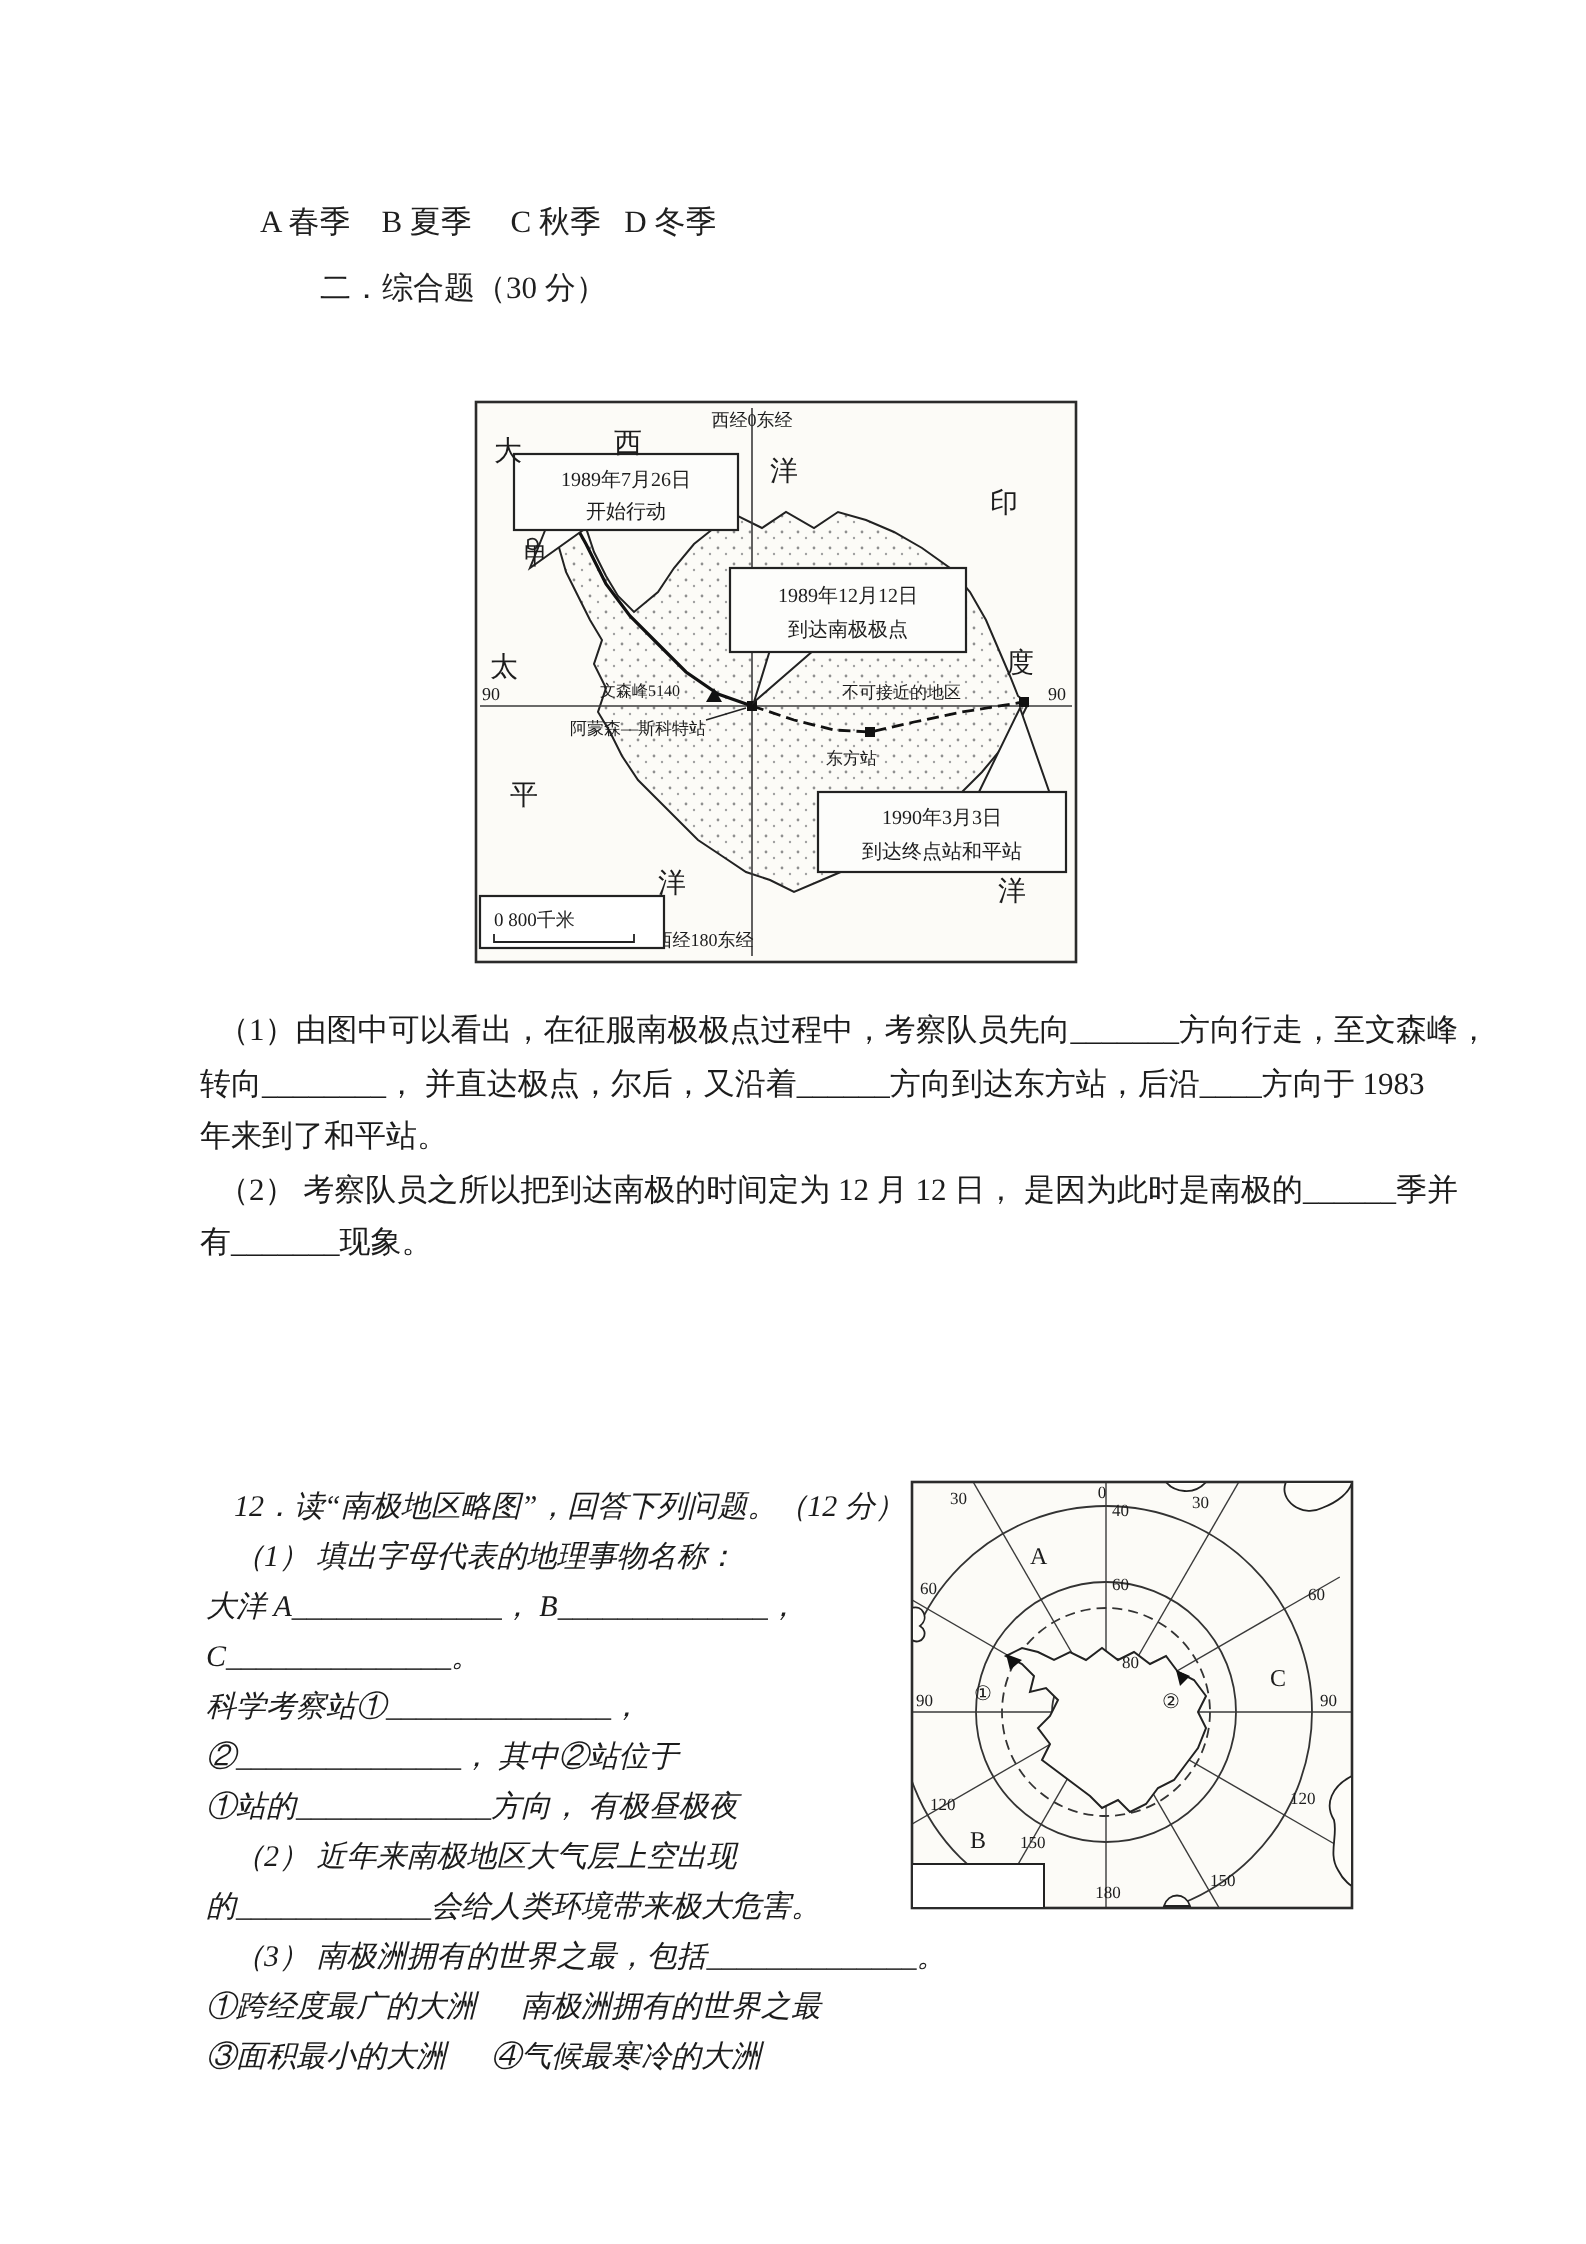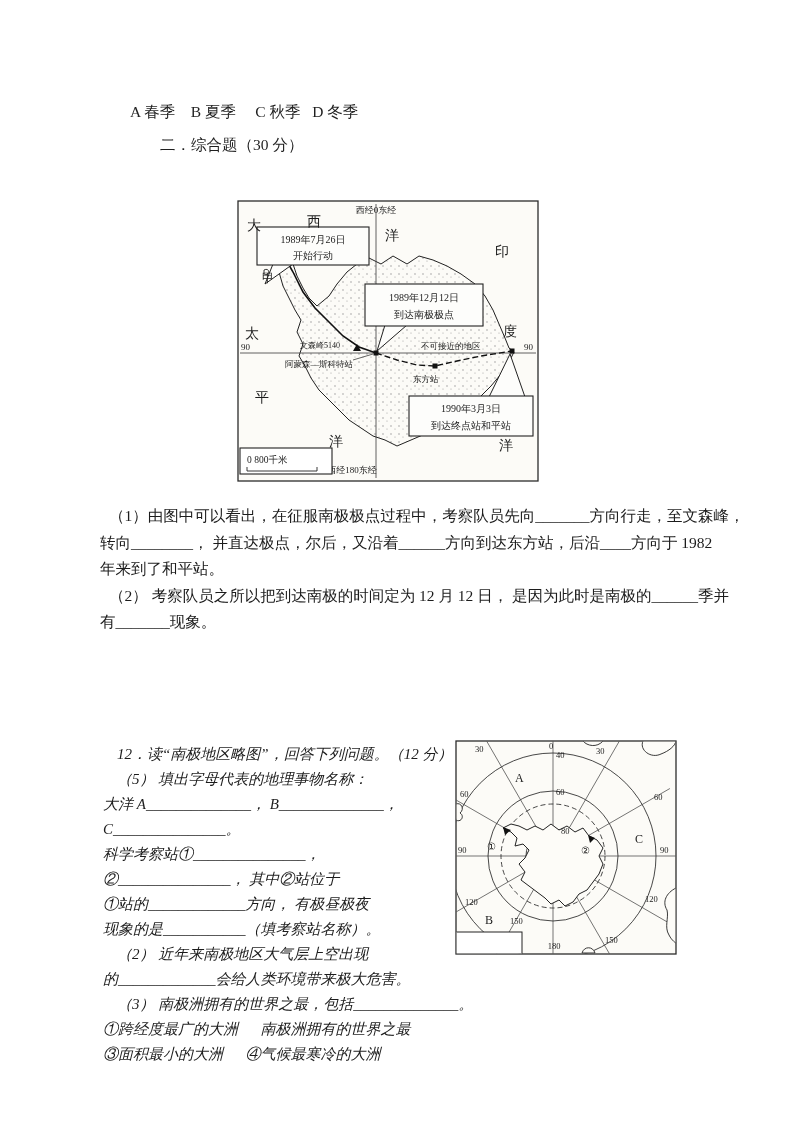--- a/index.html
+++ b/index.html
@@ -109,35 +109,34 @@
       <g>
         <rect x="3" y="248" width="92" height="26" fill="#ffffff" stroke="#222" stroke-width="1.1"></rect>
         <text x="10" y="263" font-size="9.5">0      800千米</text>
         <path d="M10,267 L10,271 L80,271 L80,267" fill="none" stroke="#222" stroke-width="0.9"></path>
       </g>
     </svg>
   </div>
 
   <div class="q11block">
     <div class="indent">（1）由图中可以看出，在征服南极极点过程中，考察队员先向_______方向行走，至文森峰，</div>
-    <div>转向________， 并直达极点，尔后，又沿着______方向到达东方站，后沿____方向于 1982</div>
+    <div>转向________， 并直达极点，尔后，又沿着______方向到达东方站，后沿____方向于 1983</div>
     <div>年来到了和平站。</div>
     <div class="indent">（2） 考察队员之所以把到达南极的时间定为 12 月 12 日， 是因为此时是南极的______季并</div>
     <div>有_______现象。</div>
   </div>
 
   <div class="q12block">
     <div style="padding-left:14px;">12．读“南极地区略图”，回答下列问题。（12 分）</div>
-    <div style="padding-left:14px;">（5） 填出字母代表的地理事物名称：</div>
+    <div style="padding-left:14px;">（1） 填出字母代表的地理事物名称：</div>
     <div>大洋 A______________， B______________，</div>
     <div>C_______________。</div>
     <div>科学考察站①_______________，</div>
     <div>②_______________， 其中②站位于</div>
     <div>①站的_____________方向， 有极昼极夜</div>
-    <div>现象的是___________（填考察站名称）。</div>
     <div style="padding-left:14px;">（2） 近年来南极地区大气层上空出现</div>
     <div>的_____________会给人类环境带来极大危害。</div>
     <div style="padding-left:14px;">（3） 南极洲拥有的世界之最，包括______________。</div>
     <div>①跨经度最广的大洲      南极洲拥有的世界之最</div>
     <div>③面积最小的大洲      ④气候最寒冷的大洲</div>
   </div>
 
   <div class="mapfig" style="left:455px;top:740px;">
     <svg width="222" height="215" viewBox="0 0 222 215">
       <defs>

